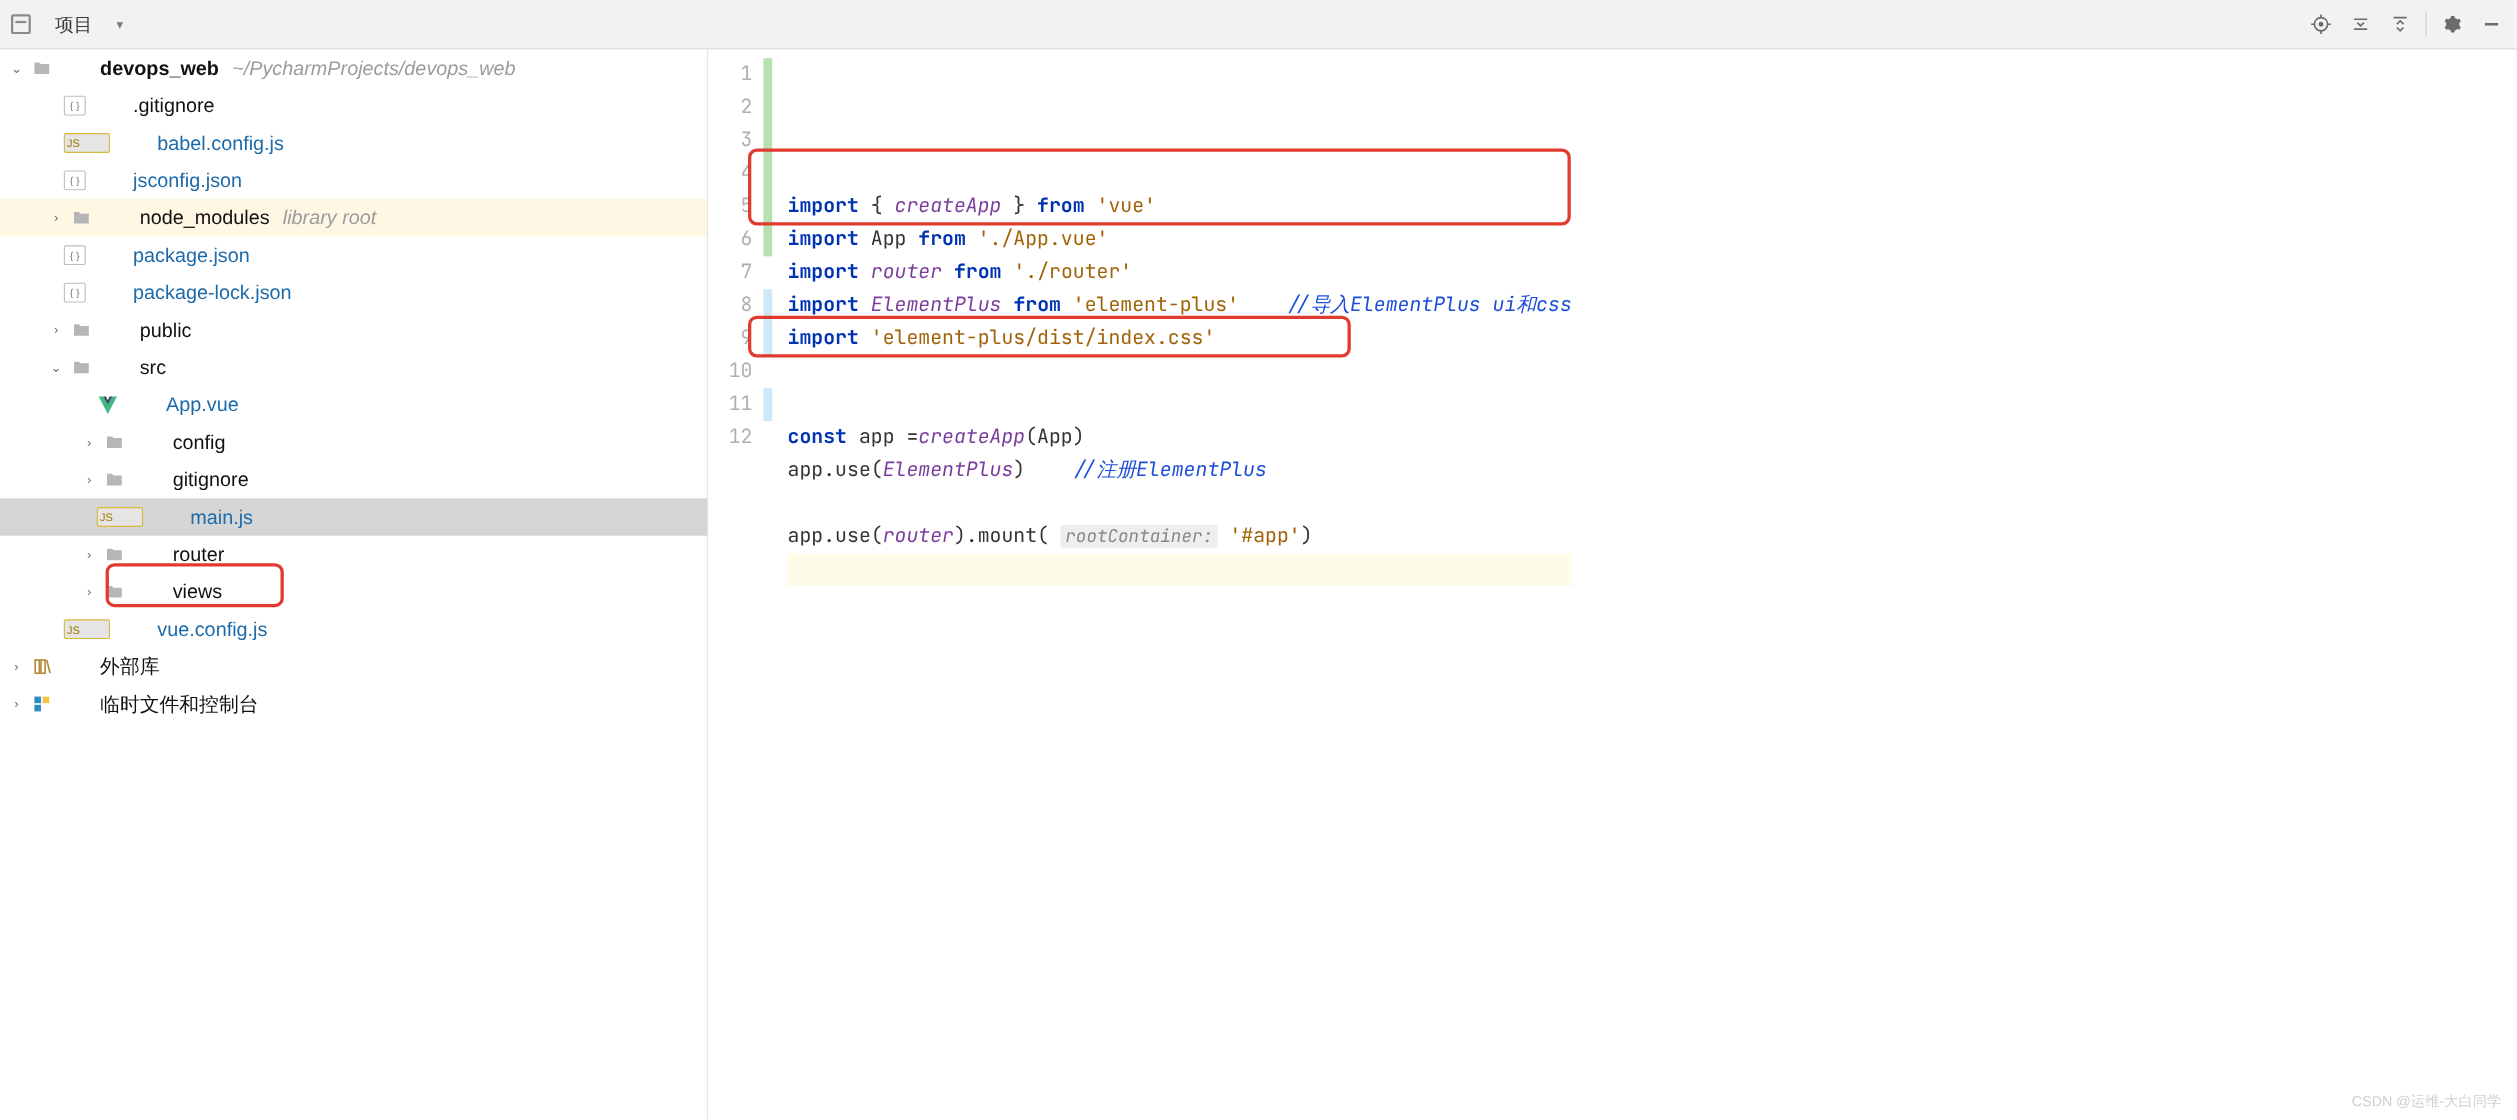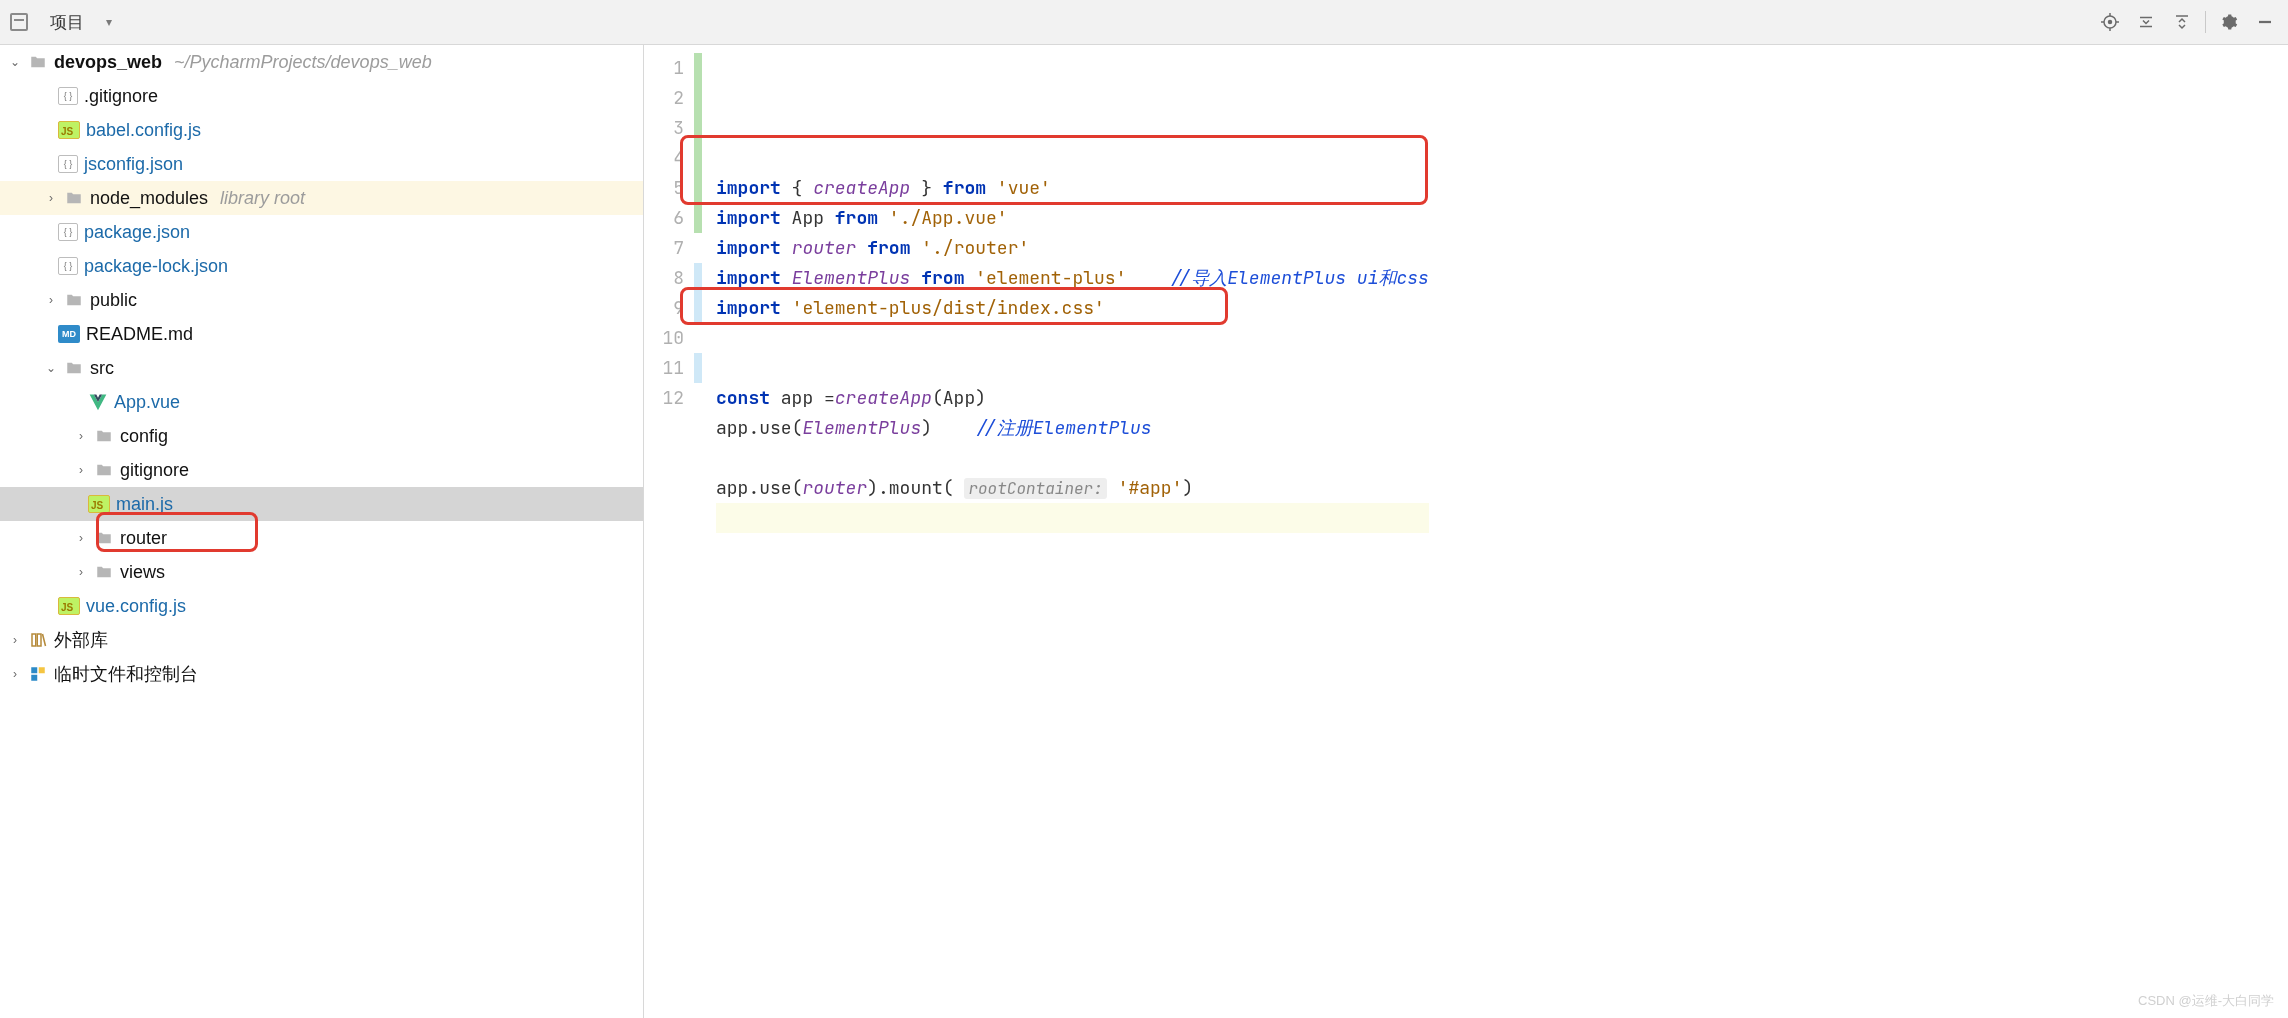--- a/index.html
+++ b/index.html
@@ -63,29 +63,29 @@
       gap: 6px; cursor: pointer;
       white-space: nowrap;
     }
     .tree-row.sel { background: #d5d5d5; }
     .tree-row.hl { background: #fdf7e3; }
     .arrow {
       width: 14px; text-align: center; font-size: 12px; color: #6b6b6b;
       user-select: none;
     }
     .indent { display:inline-block; }
-    .fi-label { color: #111; }
+    .fi-label { color: #111; margin-left: 37px; }
     .fi-label.link { color: #1c6aa9; }
     .fi-note { color: #9c9c9c; margin-left: 6px; font-style: italic; }
 
     .ficon { width: 20px; height: 20px; display:flex; align-items:center; justify-content:center; }
     .ficon.folder svg { fill: #b6b6b6; }
     .ficon.js {
-      width: 22px; height: 18px; background:#bef264; border:1px solid #d9b93c;
-      border-radius:2px; font-size:10px; font-weight:bold; color:#9a7a00;
+      width: 42px; height: 18px; background:#e5e5e5; border:1px solid #d9b93c;
+      border-radius:2px; font-size:10px; font-weight:normal; color:#9a7a00;
       display:flex; align-items:flex-end; justify-content:flex-start; padding:0 2px 1px;
     }
     .ficon.json {
       width: 20px; height: 18px; border:1px solid #bdbdbd; border-radius:2px;
       font-size:9px; color:#777; display:flex; align-items:center; justify-content:center;
       background:#fff;
     }
     .ficon.md {
       width: 22px; height: 18px; background:#2f8bc9; color:#fff; font-size:9px;
       font-weight:bold; display:flex; align-items:center; justify-content:center;
@@ -249,25 +249,20 @@
         </div>
         <div class="tree-row">
           <span class="indent" style="width: 30px;"></span>
           <span class="arrow">›</span>
           <span class="ficon folder">
             <svg viewBox="0 0 24 24" width="18" height="18">
               <path d="M3 5h6l2 2h10v12H3z"></path>
             </svg>
           </span>
           <span class="fi-label">public</span>
-        </div>
-        <div class="tree-row">
-          <span class="indent" style="width: 44px;"></span>
-          <span class="ficon md">MD</span>
-          <span class="fi-label">README.md</span>
         </div>
         <div class="tree-row">
           <span class="indent" style="width: 30px;"></span>
           <span class="arrow">⌄</span>
           <span class="ficon folder">
             <svg viewBox="0 0 24 24" width="18" height="18">
               <path d="M3 5h6l2 2h10v12H3z"></path>
             </svg>
           </span>
           <span class="fi-label">src</span>

